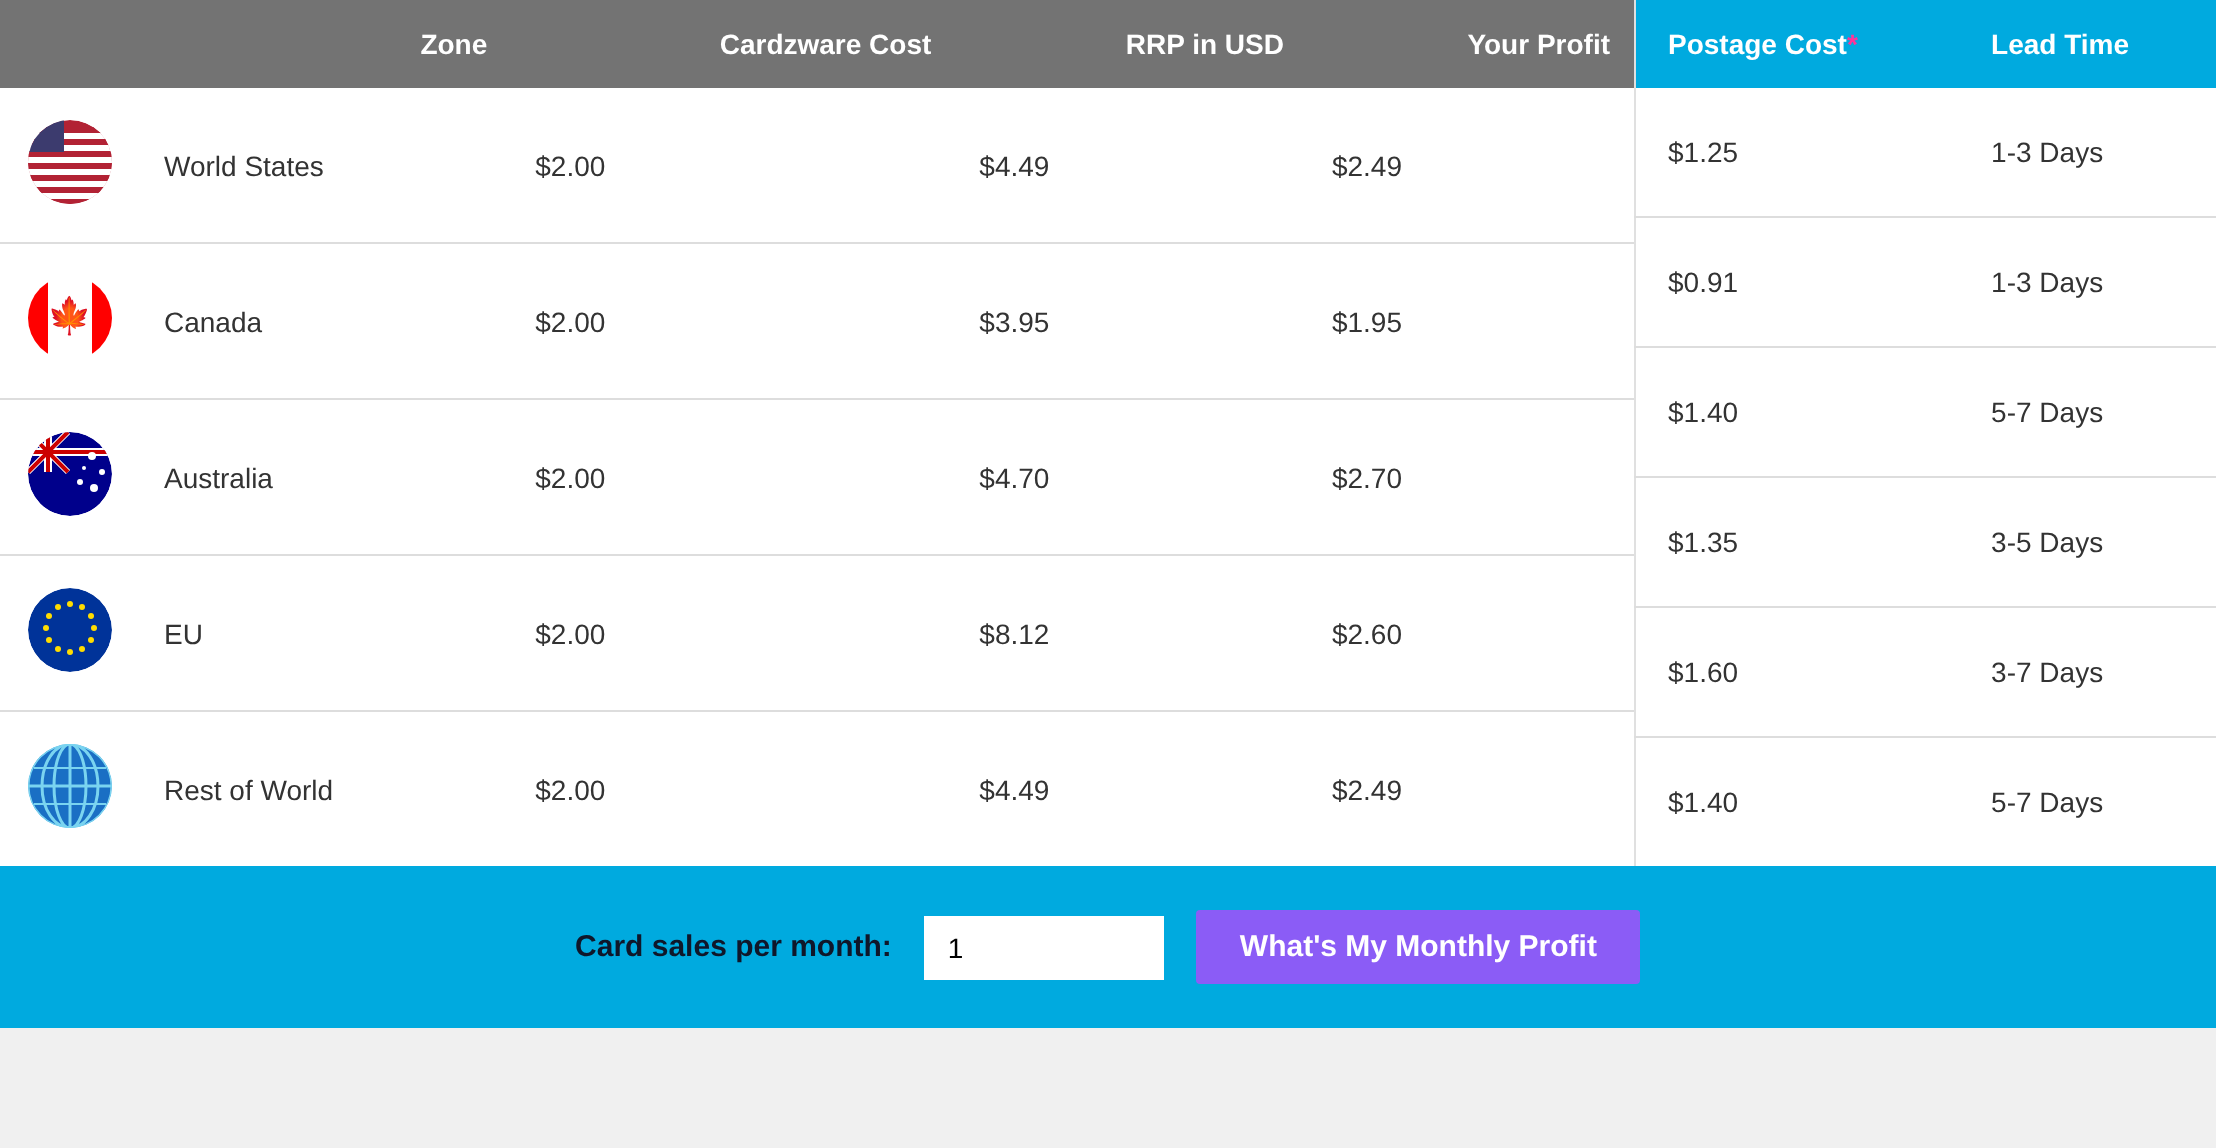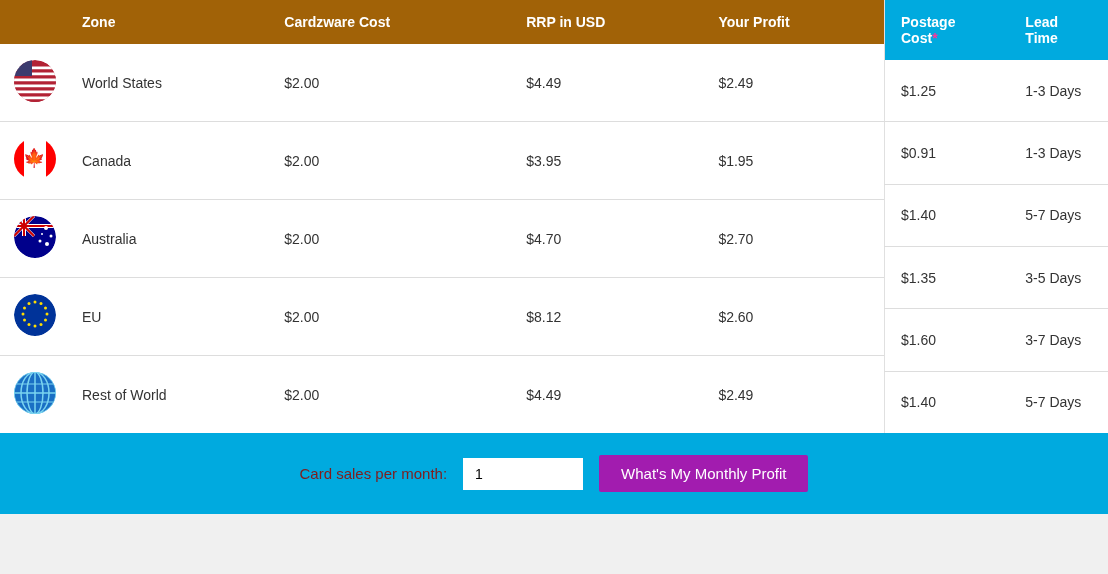--- a/index.html
+++ b/index.html
@@ -14,24 +14,24 @@
     }
     .table-section {
       display: flex;
       padding: 0;
     }
     .main-table {
       flex: 1;
       border-collapse: collapse;
     }
     .main-table th {
-      background: #a16207;
+      background: #737373;
       color: #fff;
       font-weight: bold;
-      text-align: left;
+      text-align: right;
       padding: 14px 12px;
       font-size: 14px;
     }
     .main-table td {
       padding: 16px 12px;
       border-bottom: 1px solid #ddd;
       vertical-align: middle;
       color: #333;
     }
     .main-table tr:last-child td {
@@ -42,21 +42,21 @@
       text-align: center;
     }
     .flag-icon {
       width: 42px;
       height: 42px;
       border-radius: 50%;
       display: inline-block;
       overflow: hidden;
     }
     .right-table {
-      width: 224px;
+      width: 291px;
       border-collapse: collapse;
       border-left: 1px solid #e0e0e0;
     }
     .right-table th {
       background: #00aadf;
       color: #fff;
       font-weight: bold;
       text-align: left;
       padding: 14px 16px;
       font-size: 14px;
@@ -75,38 +75,38 @@
     }
     .footer-bar {
       background: #00aadf;
       padding: 22px 20px;
       display: flex;
       align-items: center;
       justify-content: center;
       gap: 16px;
     }
     .footer-label {
-      color: #7f1d1d;
+      color: #0f172a;
       font-size: 15px;
-      font-weight: normal;
+      font-weight: bold;
     }
     .footer-input {
       padding: 8px 12px;
       font-size: 14px;
       border: none;
       outline: none;
       width: 120px;
     }
     .footer-btn {
-      background: #a21caf;
+      background: #8b5cf6;
       color: #fff;
       border: none;
       padding: 10px 22px;
       font-size: 15px;
-      font-weight: normal;
+      font-weight: bold;
       cursor: pointer;
       border-radius: 2px;
     }
   </style>
 </head>
 <body>
 
 <div class="container">
   <div class="table-section">
     <table class="main-table">

